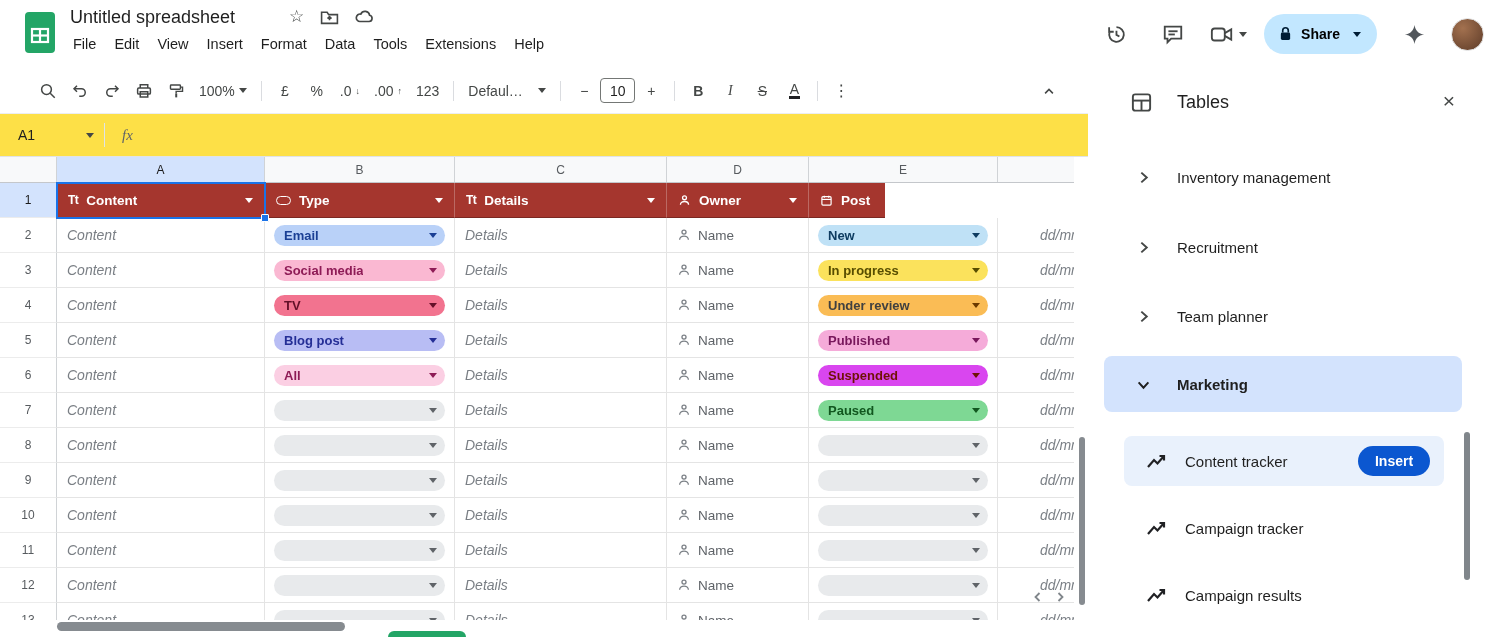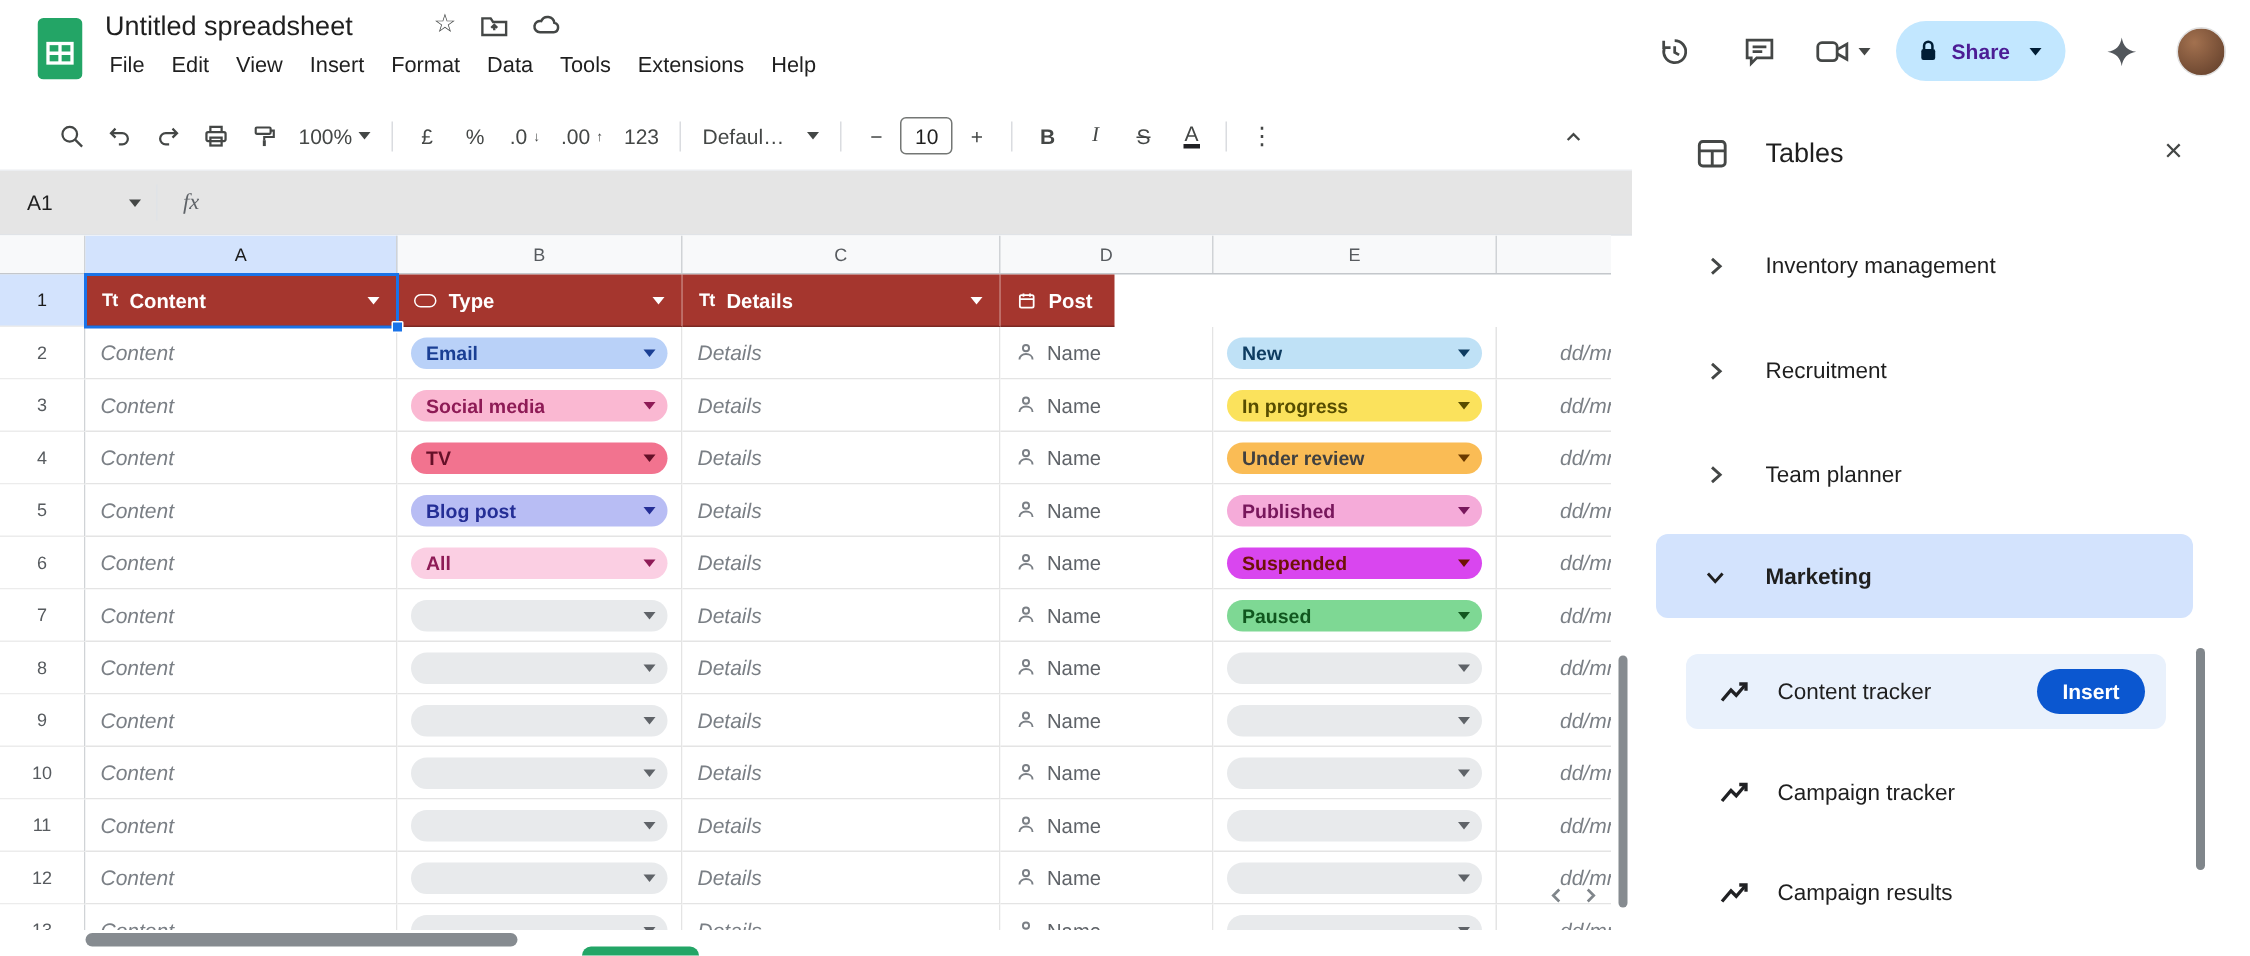--- a/index.html
+++ b/index.html
@@ -15,21 +15,21 @@
   #logo { position:absolute; left:25px; top:12px; }
   #doc-title { position:absolute; left:70px; top:7px; font-size:18px; color:#1f1f1f; }
   #title-icons { position:absolute; left:289px; top:8px; display:flex; align-items:center; gap:16px; color:#444746; }
   #title-icons .glyph { font-size:17px; line-height:1; font-family:"DejaVu Sans", sans-serif; }
   #menubar { position:absolute; left:64px; top:32px; display:flex; }
   .menu-item { padding:4px 9px; font-size:14.5px; color:#1f1f1f; border-radius:6px; cursor:default; }
   #topbar-right { position:absolute; right:16px; top:7px; height:54px; display:flex; align-items:center; gap:17px; }
   .tb-round { width:40px; height:40px; border-radius:50%; display:flex; align-items:center; justify-content:center; }
   #camera-group { display:flex; align-items:center; gap:5px; }
   #share-pill { display:flex; align-items:center; gap:9px; height:40px; padding:0 16px 0 15px;
-    border-radius:20px; background:var(--share-pill,#c2e7ff); color:#4c1d95; font-size:14px; font-weight:bold; }
+    border-radius:20px; background:var(--share-pill,#c2e7ff); color:#000000; font-size:14px; font-weight:bold; }
   #share-pill .caret { border-top-color:#001d35; margin-left:4px; }
   #avatar { width:33px; height:33px; border-radius:50%;
     background:radial-gradient(circle at 35% 30%, #a3714f, #5d3b28); border:1px solid #e0e0e0; }
   .caret { width:0; height:0; border-left:4px solid transparent; border-right:4px solid transparent;
     border-top:5px solid #444746; }
 
   
   #toolbar { position:absolute; top:68px; left:0; width:1088px; height:46px;
     display:flex; align-items:center; padding-left:32px; border-bottom:1px solid #eceef1; background:#fff; }
   .tb { height:28px; min-width:26px; padding:0 4px; display:flex; align-items:center; justify-content:center;
@@ -38,21 +38,21 @@
   .mini { font-size:9px; }
   #font-size-box { width:35px; height:25px; border:1px solid #747775; border-radius:4px;
     display:flex; align-items:center; justify-content:center; font-size:14px; color:#1f1f1f; }
   #btn-bold { font-weight:bold; }
   #btn-italic { font-style:italic; font-family:"Liberation Serif", serif; }
   #btn-strike { text-decoration:line-through; }
   #btn-textcolor span { border-bottom:3px solid #202124; line-height:1.05; padding:0 1px; }
   #toolbar-collapse { margin-left:auto; margin-right:26px; }
 
   
-  #formula-bar { position:absolute; top:114px; left:0; width:1088px; height:43px; background:#e5e5e5;
+  #formula-bar { position:absolute; top:114px; left:0; width:1088px; height:43px; background:#fde047;
     display:flex; align-items:center; border-bottom:1px solid #e0e3e7; }
   #name-box { width:104px; padding-left:18px; display:flex; align-items:center; font-size:14px; color:#1f1f1f; }
   #name-box .caret { margin-left:auto; margin-right:10px; }
   .fb-sep { width:1px; height:24px; background:#e0e3e7; }
   #fx-label { margin-left:17px; font-style:italic; color:#5f6368; font-size:15px; font-family:"Liberation Serif", serif; }
 
   
   #grid { position:absolute; top:157px; left:0; width:1074px; height:463px; overflow:hidden; background:#fff; }
   #colheads { display:flex; height:26px; background:#f8f9fa; border-bottom:1px solid #c4c7cb; }
   .colhead { display:flex; align-items:center; justify-content:center; font-size:12px; color:#575b5f;
@@ -307,20 +307,30 @@
     <div class="hcell w-b">
       <span class="hicon-oval"></span>
       <span class="hlabel">Type</span>
       <i class="hchv"></i>
     </div>
     <div class="hcell w-c">
       <span class="hicon-tt">Tt</span>
       <span class="hlabel">Details</span>
       <i class="hchv"></i>
     </div>
+    <div class="hcell w-d">
+      <span>
+        <svg width="13" height="13" viewBox="0 0 24 24" fill="none" stroke="#fff" stroke-width="2.4">
+          <circle cx="12" cy="7" r="3.6"></circle>
+            <path d="M4.5 20 c0-4.2 3.6-6.2 7.5-6.2 s7.5 2 7.5 6.2"></path>
+        </svg>
+      </span>
+      <span class="hlabel">Owner</span>
+      <i class="hchv"></i>
+    </div>
     <div class="hcell w-f">
       <span>
         <svg width="13" height="13" viewBox="0 0 24 24" fill="none" stroke="#fff" stroke-width="2.2">
           <rect x="3.5" y="5" width="17" height="15.5" rx="2"></rect>
             <line x1="3.5" y1="10" x2="20.5" y2="10"></line>
           <line x1="8" y1="3" x2="8" y2="7"></line>
             <line x1="16" y1="3" x2="16" y2="7"></line>
         </svg>
       </span>
       <span class="hlabel">Post date</span>

